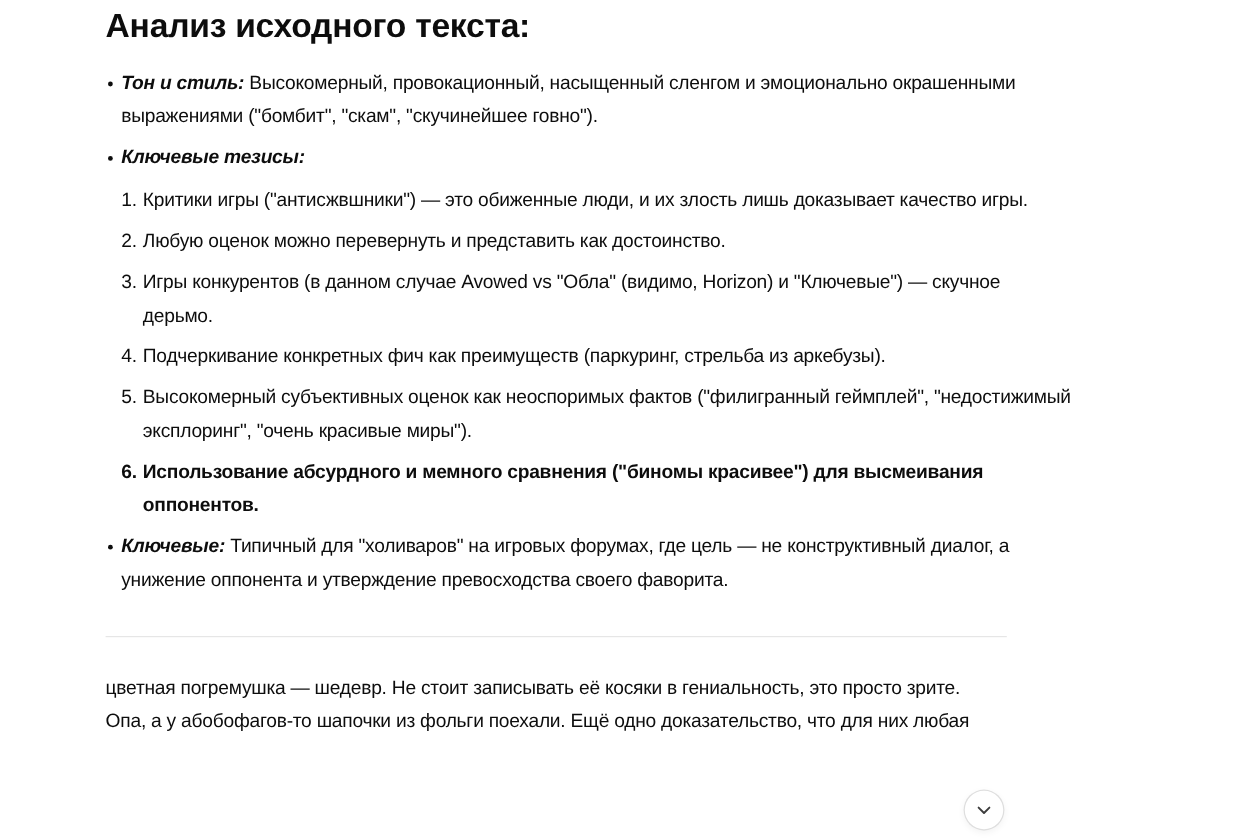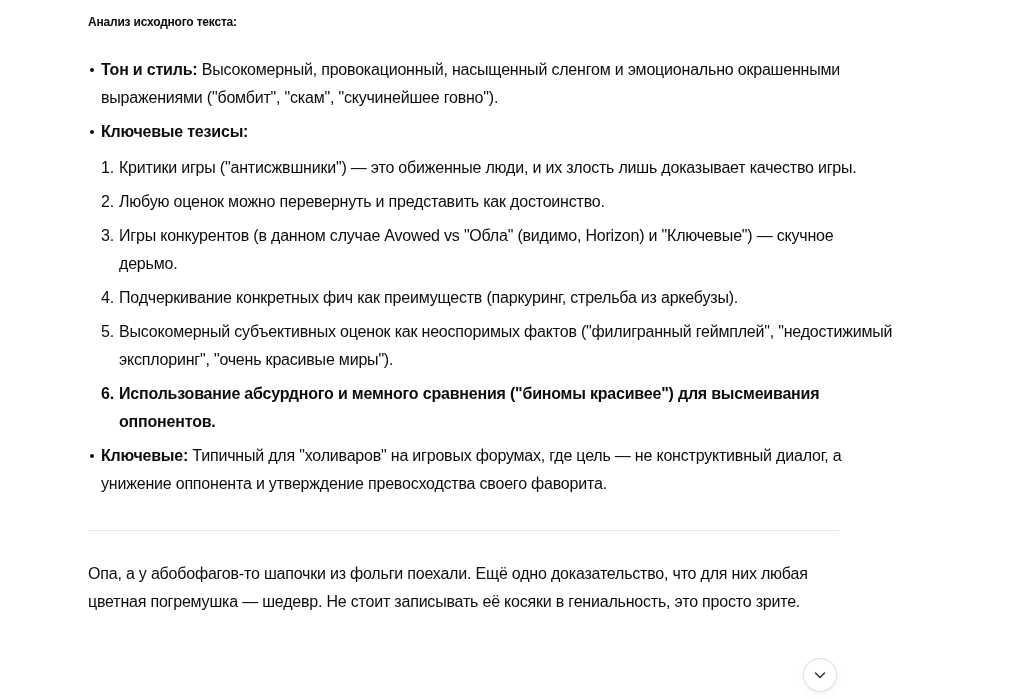--- a/index.html
+++ b/index.html
@@ -18,21 +18,21 @@
     letter-spacing: -0.2px;
     position: relative;
   }
   .content {
     position: absolute;
     left: 88px;
     top: 0;
     width: 805px;
   }
   h3 {
-    font-size: 12px;
+    font-size: 28px;
     line-height: 28px;
     font-weight: 700;
     margin: 8px 0 20px 0;
   }
   h3.reply-heading {
     margin: 0 0 15px 0;
   }
   ul.analysis-list {
     list-style: none;
     margin: 0;
@@ -66,21 +66,21 @@
   }
   ol.key-points > li:first-child { margin-top: 0; }
   ol.key-points > li:last-child { margin-bottom: 0; font-weight: bold; }
   ol.key-points > li::before {
     counter-increment: kp;
     content: counter(kp) ".";
     position: absolute;
     left: 0;
     top: 0;
   }
-  strong.item-label { font-weight: 700; }
+  strong.item-label { font-weight: 700; font-style: italic; }
   hr.divider {
     border: none;
     height: 1px;
     width: 751px;
     background: #e6e6e6;
     margin: 32px 0 29px 0;
   }
   p.reply-paragraph { margin: 0; }
   .pline {
     display: block;
@@ -140,22 +140,22 @@
       <strong class="item-label">Ключевые:</strong>
       <span>Типичный для "холиваров" на игровых форумах, где цель — не конструктивный диалог, а унижение оппонента и утверждение превосходства своего фаворита.</span>
     </li>
 
   </ul>
 
   <hr class="divider">
 
 
   <p class="reply-paragraph">
+    <span class="pline">цветная погремушка — шедевр. Не стоит записывать её косяки в гениальность, это просто зрите.</span>
     <span class="pline">Опа, а у абобофагов-то шапочки из фольги поехали. Ещё одно доказательство, что для них любая</span>
-    <span class="pline">цветная погремушка — шедевр. Не стоит записывать её косяки в гениальность, это просто зрите.</span>
   </p>
 
 </div>
 
 <button class="scroll-btn">
   <span>
     <svg width="16" height="16" viewBox="0 0 16 16" fill="none">
       <path d="M3.5 6 L8 10.5 L12.5 6" stroke="#3c3c3c" stroke-width="1.6" stroke-linecap="round" stroke-linejoin="round"></path>
     </svg>
   </span>

